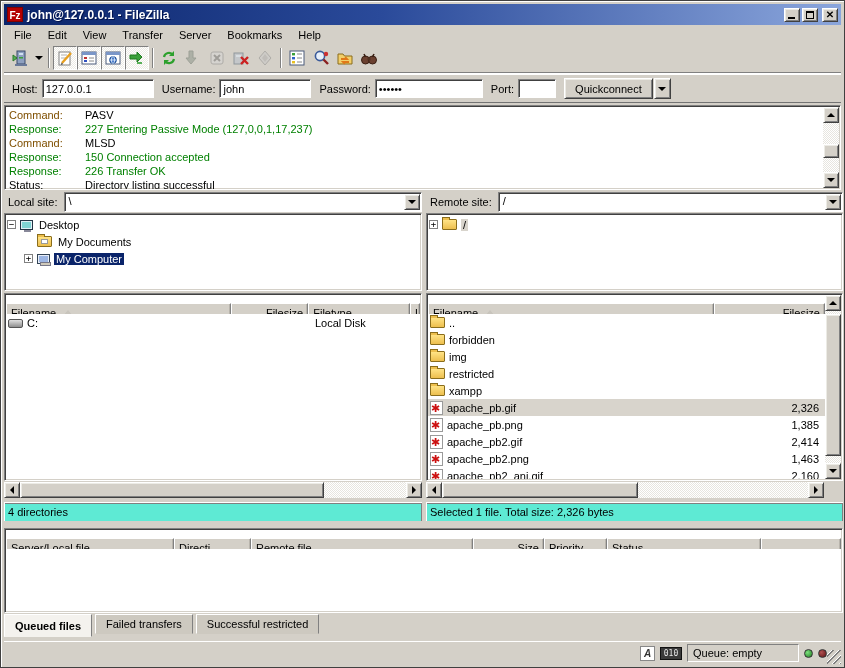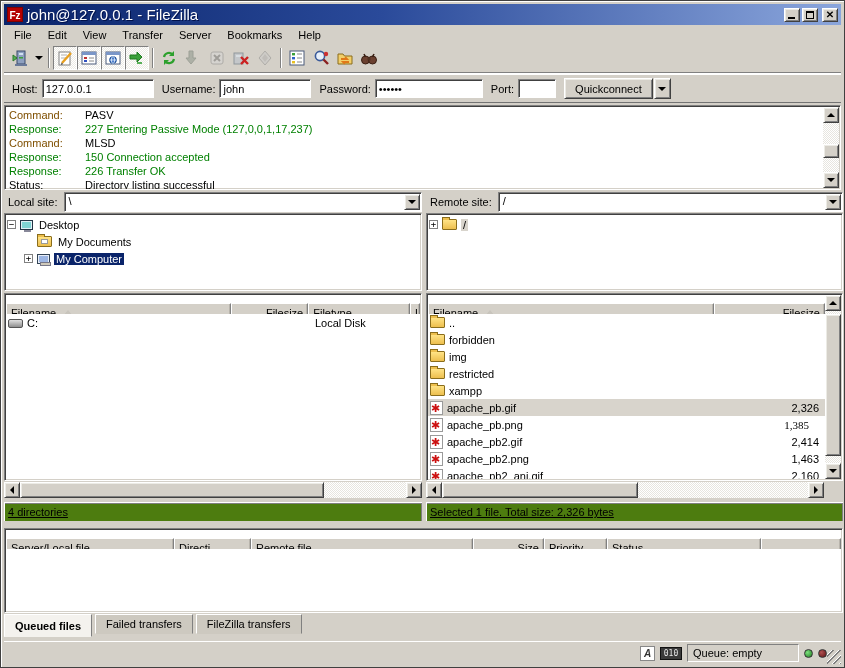--- a/index.html
+++ b/index.html
@@ -17,21 +17,21 @@
     linear-gradient(45deg,#fff 25%,transparent 25%,transparent 75%,#fff 75%),
     linear-gradient(45deg,#fff 25%,transparent 25%,transparent 75%,#fff 75%);
     background-size:2px 2px;background-position:0 0,1px 1px;}
   .etch-h{height:2px;border-top:1px solid #808080;border-bottom:1px solid #fff;}
   
   .titlebar{position:absolute;left:3px;top:3px;right:3px;height:21px;
     background:linear-gradient(90deg,#0a246a,#2a4a9a 45%,#8ba6dc);
     display:flex;align-items:center;padding:0 3px;}
   .app-logo{width:16px;height:15px;background:#b40000;color:#fff;font-weight:bold;
     font-size:10px;text-align:center;line-height:15px;border:1px solid #7e0000;margin-right:4px;}
-  .title-text{color:#fff;font-weight:normal;font-size:15px;flex:1;white-space:nowrap;
+  .title-text{color:#fff;font-weight:bold;font-size:12px;flex:1;white-space:nowrap;
     text-shadow:1px 1px 0 #00114a;}
   .winbtn{width:16px;height:14px;margin-left:2px;position:relative;display:inline-block;}
   .winbtn .glyph{position:absolute;inset:0;display:flex;align-items:center;justify-content:center;
     font-size:10px;font-weight:bold;color:#000;line-height:1;}
   .glyph-min{position:absolute;left:3px;bottom:2px;width:7px;height:2px;background:#000;}
   .glyph-max{position:absolute;left:3px;top:2px;width:8px;height:8px;border:1px solid #000;border-top-width:2px;}
   
   .menubar{position:absolute;left:3px;top:24px;right:3px;height:19px;display:flex;align-items:center;padding-left:2px;}
   .menu-item{padding:2px 8px;}
   
@@ -102,21 +102,21 @@
   .hdr-cell{height:19px;border:1px solid;border-color:#fff #808080 #808080 #fff;
     box-shadow:inset -1px -1px 0 #b8b4ac;background:#d4d0c8;display:flex;align-items:center;padding:0 4px;overflow:hidden;white-space:nowrap;}
   .hdr-cell.num{justify-content:flex-end;}
   .sort-asc{width:0;height:0;border-left:4px solid transparent;border-right:4px solid transparent;
     border-bottom:5px solid #c8c4bc;margin-left:8px;filter:drop-shadow(0 1px 0 #8a8a8a);}
   .lrow{display:flex;align-items:center;height:17px;white-space:nowrap;padding-left:2px;}
   .lrow.sel{background:#d8d4cc;}
   .fname{flex:none;overflow:hidden;}
   .cell-r{text-align:right;flex:none;}
   .status-strip{position:absolute;height:19px;border-top:1px solid #fff;display:flex;align-items:center;padding:0 4px;
-    box-shadow:inset 1px 0 0 #fff, inset -1px 1px 0 #808080;background:#4d7c0f;text-decoration:underline;}
+    box-shadow:inset 1px 0 0 #fff, inset -1px 1px 0 #808080;background:#5eead4;}
   
   .tabs{position:absolute;left:3px;top:613px;height:24px;display:flex;}
   .tab{height:20px;padding:0 10px;display:flex;align-items:center;background:#cdc9c0;
     border:1px solid;border-color:#fff #808080 #cdc9c0 #fff;margin-right:3px;}
   .tab.active{height:23px;background:#f4f2ee;font-weight:bold;border-color:#fff #808080 #f4f2ee #fff;}
   
   .statusbar{position:absolute;left:3px;right:3px;bottom:3px;height:23px;border-top:1px solid #fff;
     display:flex;align-items:center;justify-content:flex-end;padding-right:14px;gap:5px;}
   .ascii-ic{width:15px;height:15px;background:#fff;border:1px solid #888;font-size:10px;font-weight:bold;
     font-style:italic;color:#333;text-align:center;line-height:14px;}
@@ -430,21 +430,21 @@
           <span class="cell-r" style="width:88px;padding-right:6px;"></span>
         </div>
       <div class="lrow sel">
           <span class="ico imgfile-ic"></span>
           <span class="fname" style="flex:1;">apache_pb.gif</span>
           <span class="cell-r" style="width:88px;padding-right:6px;">2,326</span>
         </div>
       <div class="lrow">
           <span class="ico imgfile-ic"></span>
           <span class="fname" style="flex:1;">apache_pb.png</span>
-          <span class="cell-r" style="width:88px;padding-right:16px;font-family:Liberation Serif, serif;">1,385</span>
+          <span class="cell-r" style="width:88px;padding-right:6px;">1,385</span>
         </div>
       <div class="lrow">
           <span class="ico imgfile-ic"></span>
           <span class="fname" style="flex:1;">apache_pb2.gif</span>
           <span class="cell-r" style="width:88px;padding-right:6px;">2,414</span>
         </div>
       <div class="lrow">
           <span class="ico imgfile-ic"></span>
           <span class="fname" style="flex:1;">apache_pb2.png</span>
           <span class="cell-r" style="width:88px;padding-right:6px;">1,463</span>
@@ -505,21 +505,21 @@
   </div>
 
   <div class="tabs">
     <div class="tab active">
         <span>Queued files</span>
       </div>
     <div class="tab">
         <span>Failed transfers</span>
       </div>
     <div class="tab">
-        <span>FileZilla transfers</span>
+        <span>Successful restricted</span>
       </div>
   </div>
 
   <div class="statusbar">
     <span class="ascii-ic">A</span>
     <span class="bin-ic">010</span>
     <div class="queuebox">
       <span>Queue: empty</span>
     </div>
     <span class="led led-green"></span>

